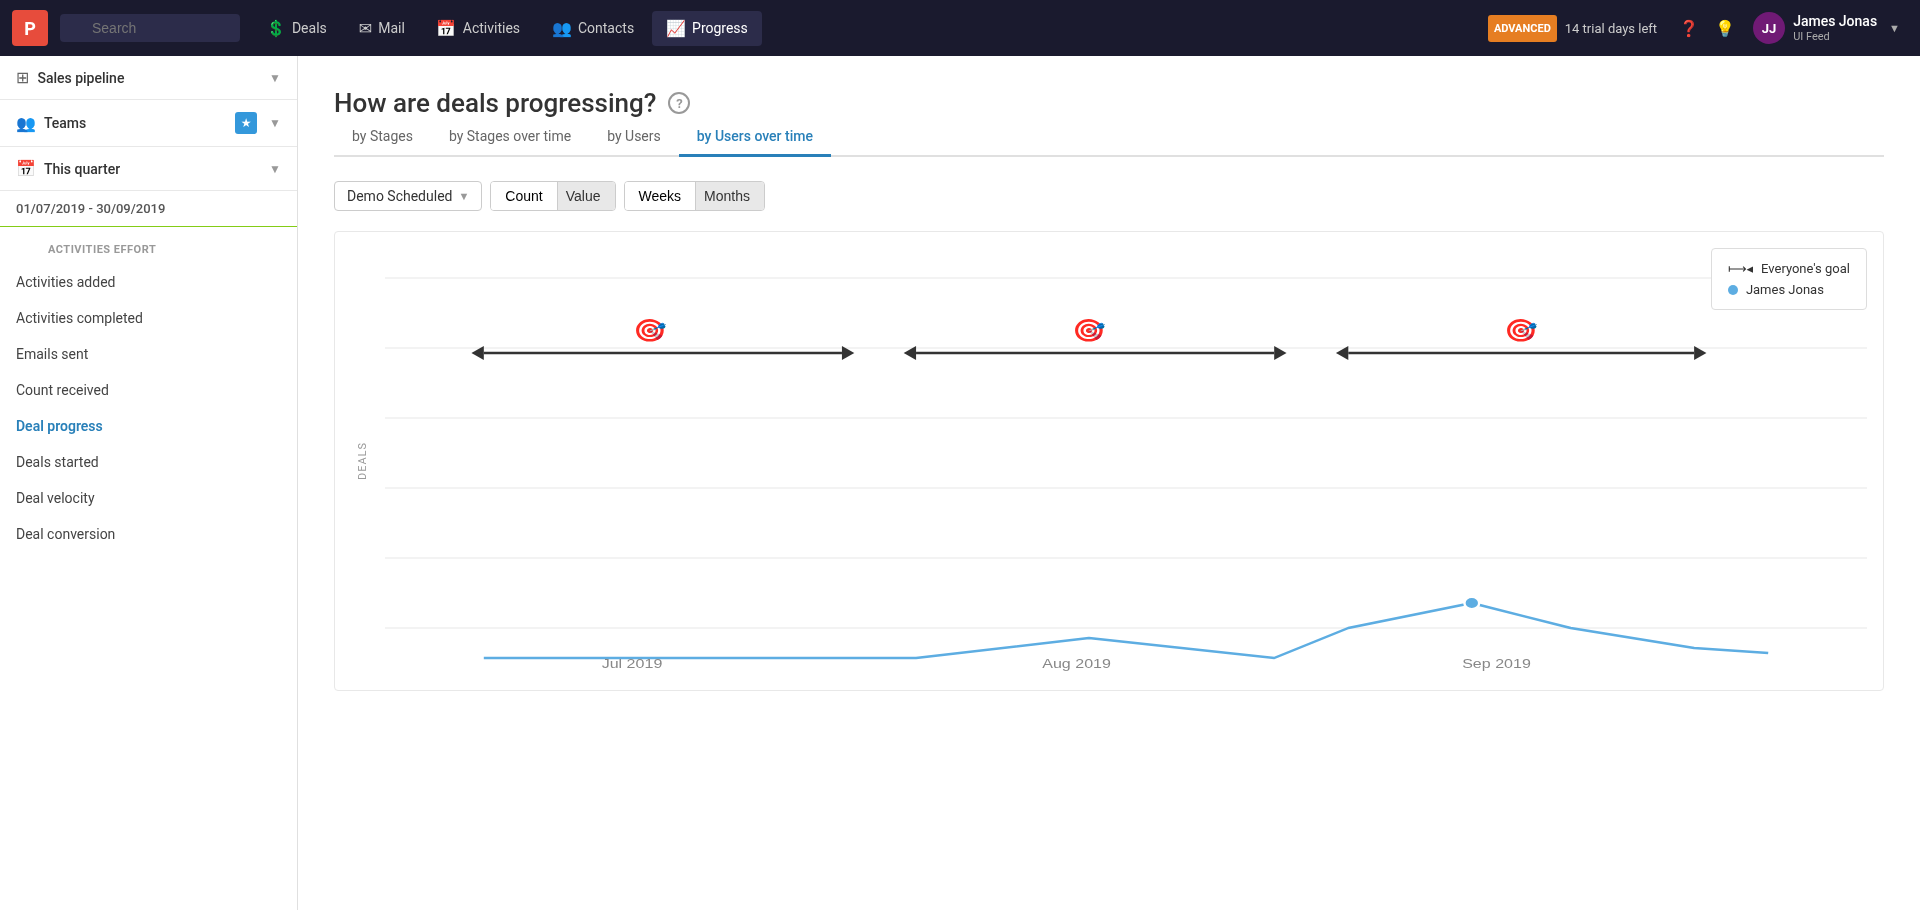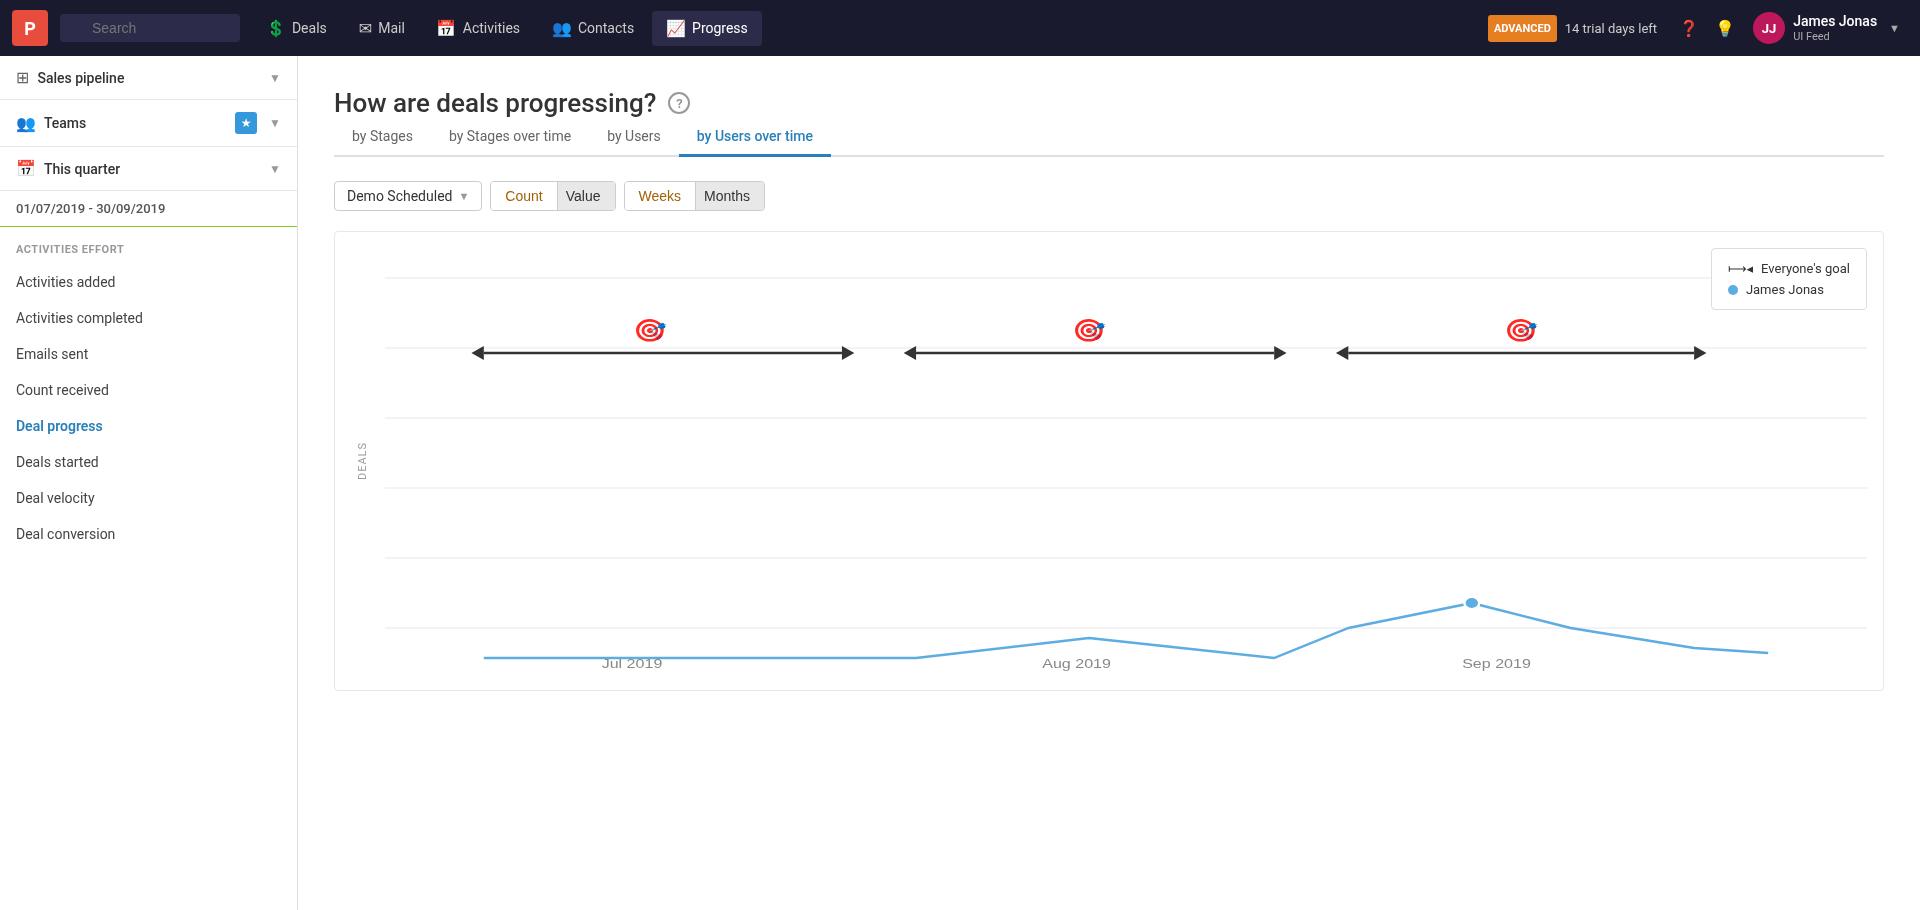--- a/index.html
+++ b/index.html
@@ -45,21 +45,21 @@
       width: 32px; height: 32px; border-radius: 50%;
       display: flex; align-items: center; justify-content: center;
       color: #ccc; cursor: pointer; font-size: 16px;
     }
     .nav-user {
       display: flex; align-items: center; gap: 8px; color: white;
       cursor: pointer; padding: 4px 8px; border-radius: 4px;
     }
     .nav-avatar {
       width: 32px; height: 32px; border-radius: 50%;
-      background: #be185d; display: flex; align-items: center; justify-content: center;
+      background: #701a75; display: flex; align-items: center; justify-content: center;
       color: white; font-size: 13px; font-weight: bold;
     }
     .nav-user-info { display: flex; flex-direction: column; line-height: 1.2; }
     .nav-user-name { font-size: 14px; font-weight: 500; }
     .nav-user-sub { font-size: 11px; color: #aaa; }
 
     
     .app-body { display: flex; height: calc(100vh - 56px); }
 
     
@@ -79,21 +79,21 @@
       display: flex; align-items: center; justify-content: center;
       color: white; font-size: 12px;
     }
     .sidebar-dd-arrow { color: #999; font-size: 12px; margin-left: 4px; }
     .sidebar-date {
       padding: 10px 16px; font-size: 13px; color: #555;
       border-bottom: 1px solid #84cc16; font-weight: 500;
     }
     .sidebar-section-label {
       padding: 16px 16px 8px; font-size: 11px; font-weight: 700;
-      color: #999; letter-spacing: 0.5px; text-transform: uppercase;
+      color: #999; letter-spacing: 0.5px; text-transform: uppercase; margin-left: 32px;
     }
     .sidebar-item {
       padding: 10px 16px; font-size: 14px; color: #444;
       cursor: pointer; display: flex; align-items: center;
     }
     .sidebar-item.active { color: #2980b9; font-weight: 600; }
 
     
     .main-content {
       flex: 1; overflow-y: auto; background: white; padding: 32px 36px 32px 36px;
@@ -123,21 +123,21 @@
     .filters-row { display: flex; align-items: center; gap: 8px; margin-bottom: 20px; }
     .filter-dropdown {
       display: flex; align-items: center; gap: 6px;
       border: 1px solid #ccc; border-radius: 4px; padding: 6px 12px;
       cursor: pointer; font-size: 14px; background: white;
     }
     .filter-dropdown .dd-arrow { color: #999; font-size: 11px; }
     .toggle-group { display: flex; border: 1px solid #ccc; border-radius: 4px; overflow: hidden; }
     .toggle-btn {
       padding: 6px 14px; font-size: 14px; cursor: pointer; background: white;
-      border: none; border-right: 1px solid #ccc; color: #a16207;
+      border: none; border-right: 1px solid #ccc; color: #000000;
     }
     .toggle-btn:last-child { border-right: none; }
     .toggle-btn.active { background: #e8e8e8; font-weight: 500; color: #333; padding-left: 8px; }
 
     
     .chart-container {
       position: relative; border: 1px solid #e8e8e8; border-radius: 4px;
       background: white; padding: 16px 0 0 0;
     }
     .chart-legend {

